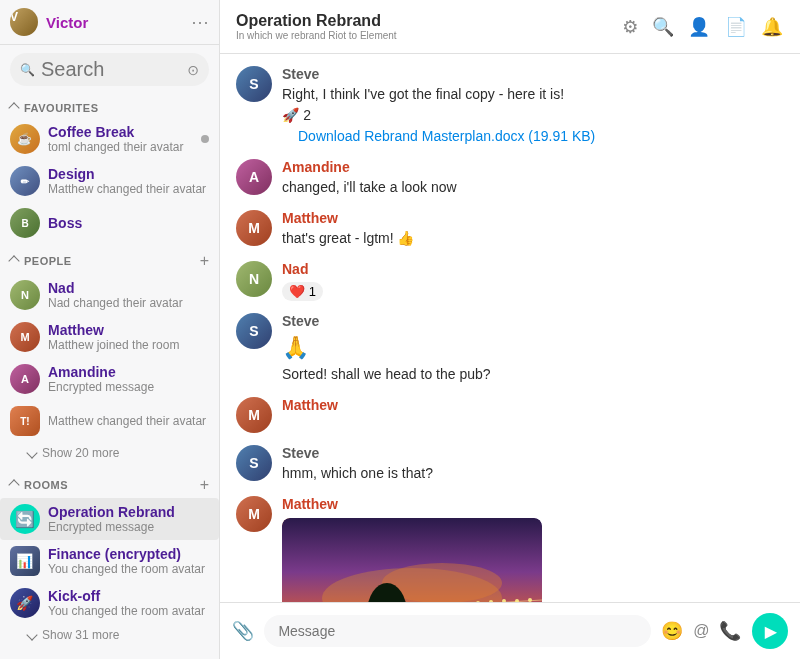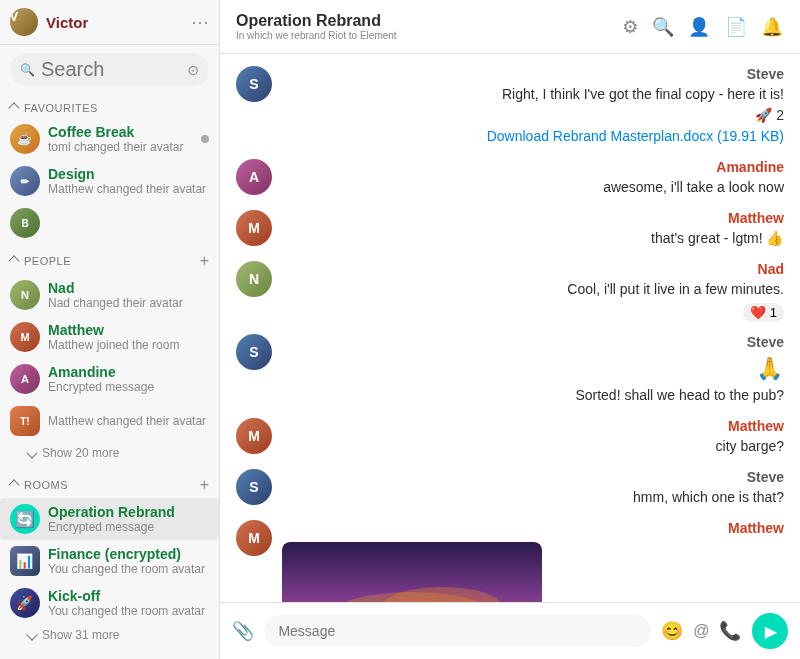--- a/index.html
+++ b/index.html
@@ -4,59 +4,59 @@
   <style>
     * { box-sizing: border-box; margin: 0; padding: 0; }
     body { font-family: -apple-system, BlinkMacSystemFont, 'Segoe UI', sans-serif; font-size: 14px; background: #fff; display: flex; height: 659px; overflow: hidden; }
 
     
     .sidebar { width: 220px; background: #f7f7f8; border-right: 1px solid #e0e0e0; display: flex; flex-direction: column; flex-shrink: 0; }
 
     .sidebar-header { padding: 8px 10px; display: flex; align-items: center; justify-content: space-between; border-bottom: 1px solid #e0e0e0; background: #f7f7f8; }
     .sidebar-user { display: flex; align-items: center; gap: 8px; }
     .sidebar-avatar { width: 28px; height: 28px; border-radius: 50%; background: #c0c0c0; overflow: hidden; flex-shrink: 0; }
-    .sidebar-username { font-size: 15px; font-weight: 600; color: #7f1d1d; }
+    .sidebar-username { font-size: 15px; font-weight: 600; color: #a21caf; }
     .sidebar-more-btn { color: #888; font-size: 18px; cursor: pointer; }
 
     .sidebar-search { padding: 8px 10px; }
     .search-box { display: flex; align-items: center; background: #efefef; border-radius: 20px; padding: 5px 10px; gap: 6px; }
     .search-icon-wrap { color: #888; font-size: 12px; }
     .search-input { border: none; background: transparent; outline: none; font-size: 20px; color: #555; width: 100%; }
     .search-filter-btn { color: #888; font-size: 14px; cursor: pointer; }
 
     .sidebar-content { overflow-y: auto; flex: 1; }
 
     .section-header { display: flex; align-items: center; justify-content: space-between; padding: 8px 10px 4px; cursor: pointer; }
-    .section-title { font-size: 11px; font-weight: 400; color: #777; text-transform: uppercase; letter-spacing: 0.5px; display: flex; align-items: center; gap: 4px; }
+    .section-title { font-size: 11px; font-weight: 700; color: #777; text-transform: uppercase; letter-spacing: 0.5px; display: flex; align-items: center; gap: 4px; }
     .section-add { color: #888; font-size: 16px; cursor: pointer; }
 
     .room-item { display: flex; align-items: center; gap: 8px; padding: 6px 10px; cursor: pointer; border-radius: 4px; }
     .room-item.active { background: #e8e8e8; }
     .room-avatar { width: 30px; height: 30px; border-radius: 50%; flex-shrink: 0; display: flex; align-items: center; justify-content: center; font-size: 13px; color: #fff; font-weight: bold; }
     .room-info { flex: 1; min-width: 0; }
-    .room-name { font-size: 14px; font-weight: 600; color: #15803d; white-space: nowrap; overflow: hidden; text-overflow: ellipsis; }
+    .room-name { font-size: 14px; font-weight: 600; color: #4c1d95; white-space: nowrap; overflow: hidden; text-overflow: ellipsis; }
     .room-preview { font-size: 12px; color: #888; white-space: nowrap; overflow: hidden; text-overflow: ellipsis; }
     .room-badge { width: 8px; height: 8px; border-radius: 50%; background: #aaa; flex-shrink: 0; }
 
     .show-more { padding: 4px 10px 8px 28px; font-size: 12px; color: #888; cursor: pointer; display: flex; align-items: center; gap: 4px; }
 
     
     .chat-area { flex: 1; display: flex; flex-direction: column; background: #fff; }
 
     .chat-header { padding: 12px 16px; border-bottom: 1px solid #e0e0e0; display: flex; align-items: center; justify-content: space-between; }
     .chat-room-info { display: flex; flex-direction: column; }
     .chat-room-name { font-size: 16px; font-weight: 700; color: #2d2d2d; }
     .chat-room-topic { font-size: 10px; color: #888; }
     .chat-header-icons { display: flex; align-items: center; gap: 14px; color: #888; font-size: 18px; }
 
     .chat-messages { flex: 1; overflow-y: auto; padding: 12px 16px; display: flex; flex-direction: column; gap: 4px; }
 
     .msg-group { display: flex; gap: 10px; margin-bottom: 8px; }
     .msg-avatar { width: 36px; height: 36px; border-radius: 50%; flex-shrink: 0; background: #c0c0c0; font-size: 14px; color: #fff; display: flex; align-items: center; justify-content: center; font-weight: bold; }
-    .msg-content { flex: 1; text-align: right; }
+    .msg-content { flex: 1; }
     .msg-sender { font-size: 14px; font-weight: 700; color: #cc4125; margin-bottom: 2px; }
     .msg-sender.steve { color: #5b5b5b; }
     .msg-sender.amandine { color: #cc4125; }
     .msg-sender.matthew { color: #cc4125; }
     .msg-sender.nad { color: #cc4125; }
     .msg-text { font-size: 14px; color: #2d2d2d; line-height: 1.5; }
     .msg-link { color: #0086e6; text-decoration: none; margin-left: 16px; }
     .msg-emoji { font-size: 22px; }
     .msg-reaction { display: inline-flex; align-items: center; gap: 3px; background: #f0f0f0; border-radius: 10px; padding: 2px 7px; font-size: 13px; margin-top: 3px; }
 
@@ -141,20 +141,21 @@
         <div class="room-info">
           <div class="room-name">Design</div>
           <div class="room-preview">Matthew changed their avatar</div>
         </div>
       </div>
       <div class="room-item">
         <div class="room-avatar av-boss">
             <span style="font-size:10px;color:#fff;">B</span>
           </div>
         <div class="room-info">
+          <div class="room-name">Boss</div>
         </div>
       </div>
     </div>
 
     <div class="section-header">
       <span class="section-title">
         <span class="chevron up"></span>
         <span>PEOPLE</span>
       </span>
       <span class="section-add">+</span>
@@ -268,55 +269,53 @@
         <div class="msg-text">Right, I think I've got the final copy - here it is!</div>
         <div class="msg-text">🚀 2</div>
         <div class="msg-text"><a href="#" class="msg-link">Download Rebrand Masterplan.docx (19.91 KB)</a></div>
       </div>
     </div>
 
     <div class="msg-group">
       <div class="msg-avatar av-amandine">A</div>
       <div class="msg-content">
         <div class="msg-sender amandine">Amandine</div>
-        <div class="msg-text">awesome, i'll take a look now</div>
+        <div class="msg-text">changed, i'll take a look now</div>
       </div>
     </div>
 
     <div class="msg-group">
       <div class="msg-avatar av-matthew">M</div>
       <div class="msg-content">
         <div class="msg-sender matthew">Matthew</div>
         <div class="msg-text">that's great - lgtm! 👍</div>
       </div>
     </div>
 
     <div class="msg-group">
       <div class="msg-avatar av-nad">N</div>
       <div class="msg-content">
         <div class="msg-sender nad">Nad</div>
-        <div class="msg-text">Cool, i'll put it live in a few minutes.</div>
         <div class="msg-reaction">❤️ 1</div>
       </div>
     </div>
 
     <div class="msg-group">
       <div class="msg-avatar av-steve">S</div>
       <div class="msg-content">
         <div class="msg-sender steve">Steve</div>
         <div class="msg-text msg-emoji">🙏</div>
         <div class="msg-text">Sorted! shall we head to the pub?</div>
       </div>
     </div>
 
     <div class="msg-group">
       <div class="msg-avatar av-matthew">M</div>
       <div class="msg-content">
         <div class="msg-sender matthew">Matthew</div>
-        <div class="msg-text">city barge?</div>
       </div>
     </div>
 
     <div class="msg-group">
       <div class="msg-avatar av-steve">S</div>
       <div class="msg-content">
         <div class="msg-sender steve">Steve</div>
         <div class="msg-text">hmm, which one is that?</div>
       </div>
     </div>

